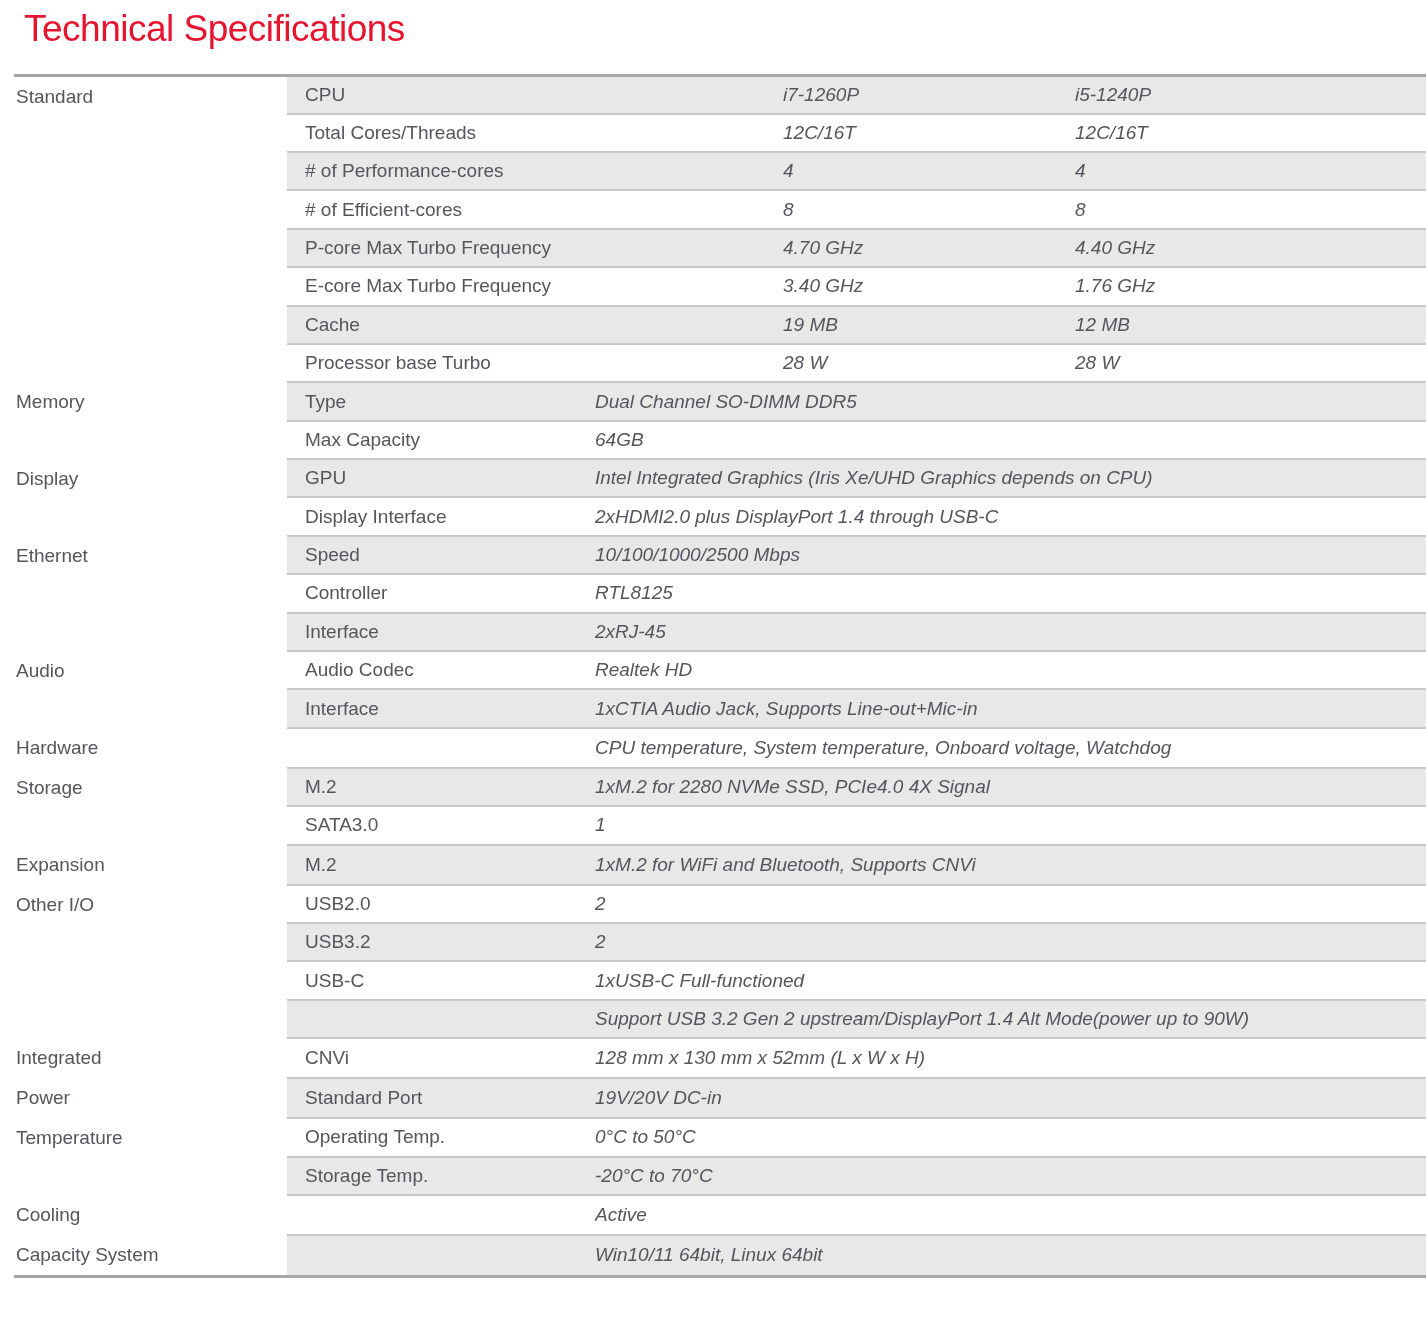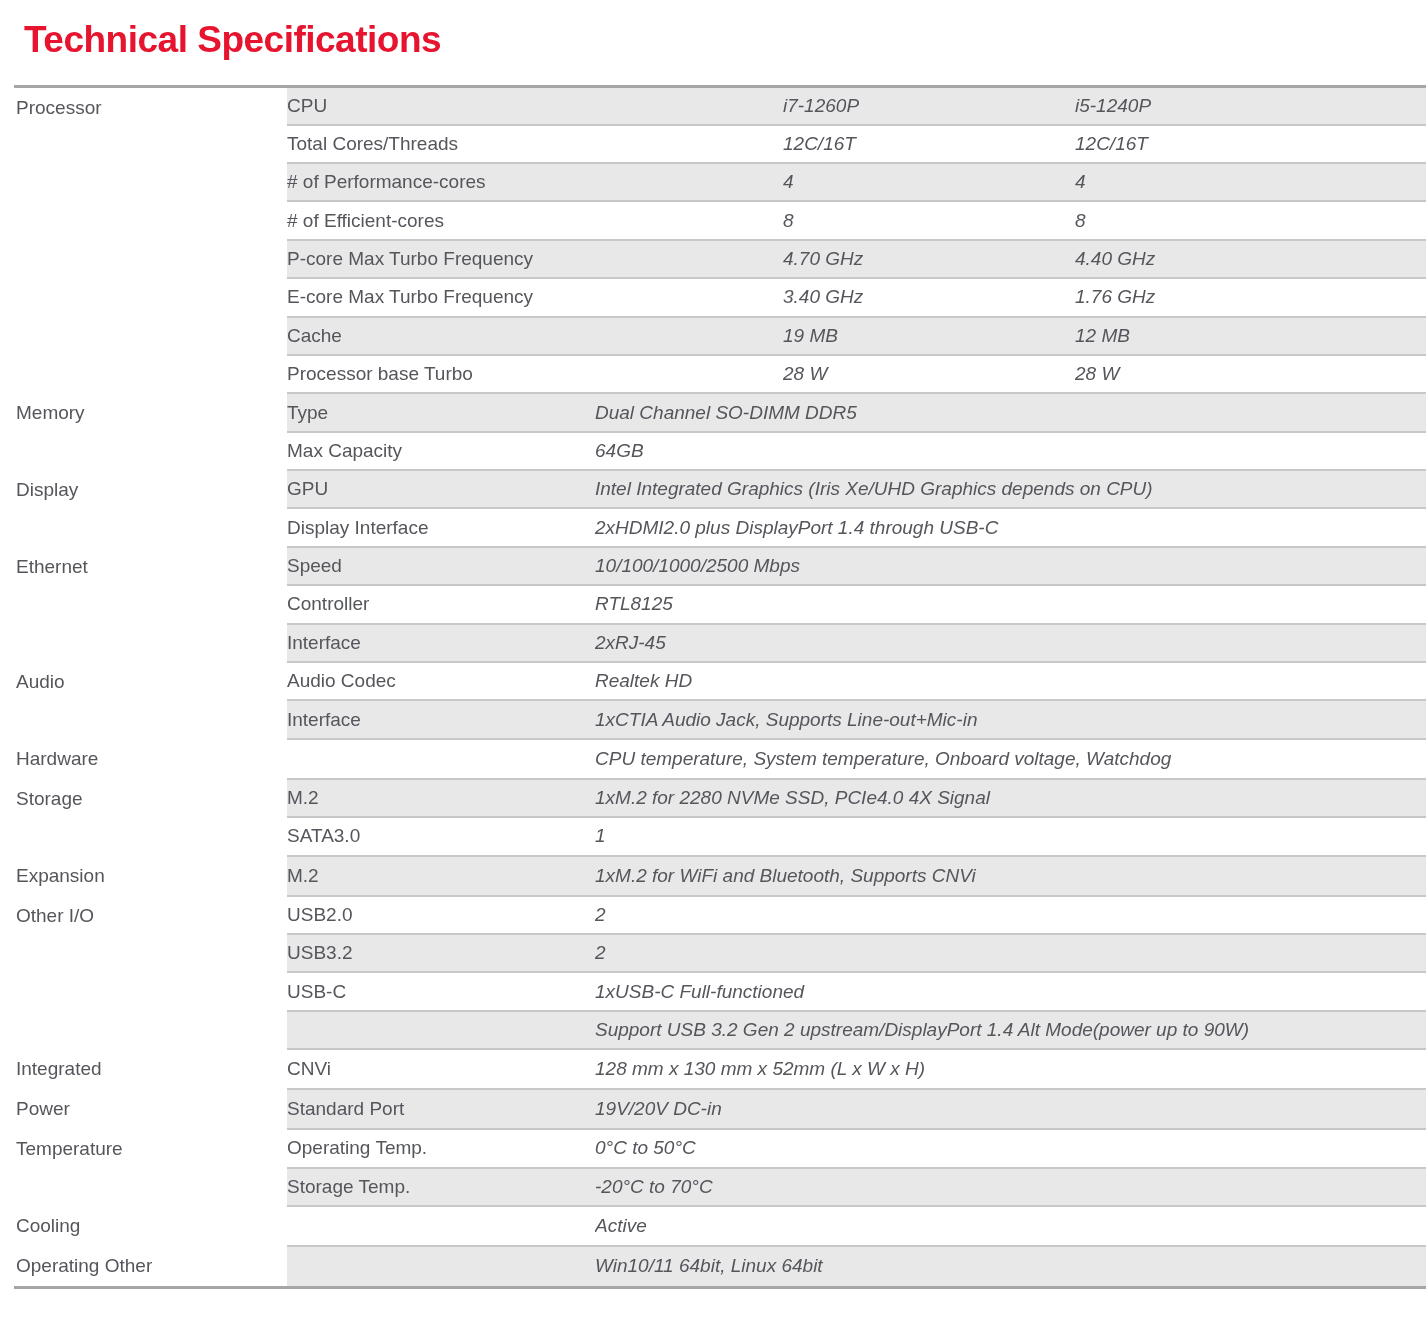--- a/index.html
+++ b/index.html
@@ -13,23 +13,23 @@
   html,body{background:#ffffff;}
   body{
     width:1426px;height:1336px;
     font-family:"Liberation Sans","DejaVu Sans",sans-serif;
     color:var(--text);
     overflow:hidden;
   }
   .page-title{
     color:var(--accent);
     font-size:37px;
-    font-weight:700;
+    font-weight:400;
     letter-spacing:-0.5px;
-    margin:20px 0 0 24px;
+    margin:9px 0 0 24px;
     line-height:1.1;
   }
   table.spec-table{
     margin:24px 0 0 14px;
     width:1412px;
     border-collapse:collapse;
     table-layout:fixed;
     border-top:3px solid var(--frame);
     border-bottom:3px solid var(--frame);
     font-size:19px;
@@ -50,21 +50,21 @@
     vertical-align:top;
     padding-left:2px;
   }
   td.cat span{
     display:block;
     line-height:40px;
   }
   td.spec{
     border-bottom:2px solid var(--divider);
   }
-  td.lbl{}
+  td.lbl{padding-left:18px;}
   td.val{padding-left:0;font-style:italic;}
   tr:nth-child(odd) td.spec{background:var(--row-bg);}
   tr:nth-child(even) td.spec{background:#ffffff;}
   tr:last-child td.spec{border-bottom:none;}
 </style>
 </head>
 <body>
 
 <h1 class="page-title">Technical Specifications</h1>
 
@@ -72,21 +72,21 @@
   <colgroup>
     <col class="c1">
       <col class="c2">
       <col class="c3">
       <col class="c4">
       <col class="c5">
   </colgroup>
   <tbody>
     <tr>
       <td class="cat" rowspan="8">
-          <span>Processor</span>
+          <span>Standard</span>
         </td>
       <td class="spec lbl" colspan="2">CPU</td>
       <td class="spec val">i7-1260P</td>
       <td class="spec val">i5-1240P</td>
     </tr>
     <tr>
       <td class="spec lbl" colspan="2">Total Cores/Threads</td>
       <td class="spec val">12C/16T</td>
       <td class="spec val">12C/16T</td>
     </tr>
@@ -252,19 +252,19 @@
     <tr>
       <td class="cat">
           <span>Cooling</span>
         </td>
       <td class="spec lbl"></td>
       <td class="spec val" colspan="3">Active</td>
     </tr>
 
     <tr>
       <td class="cat">
-          <span>Operating Other</span>
+          <span>Capacity System</span>
         </td>
       <td class="spec lbl"></td>
       <td class="spec val" colspan="3">Win10/11 64bit, Linux 64bit</td>
     </tr>
   </tbody>
 </table>
 
 </body></html>

